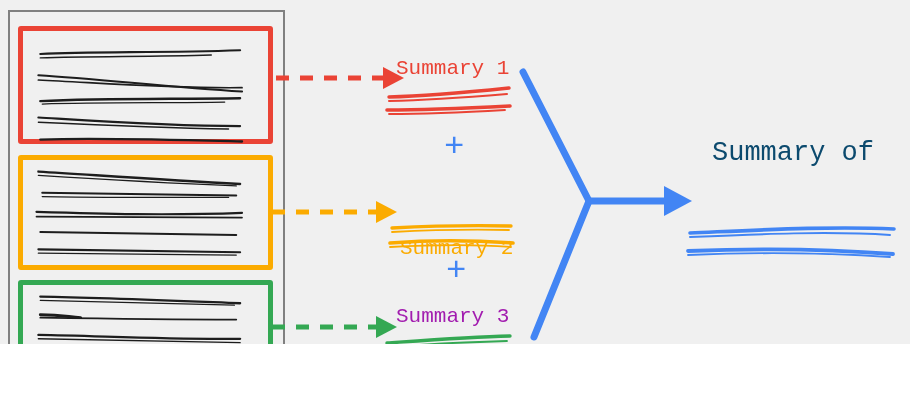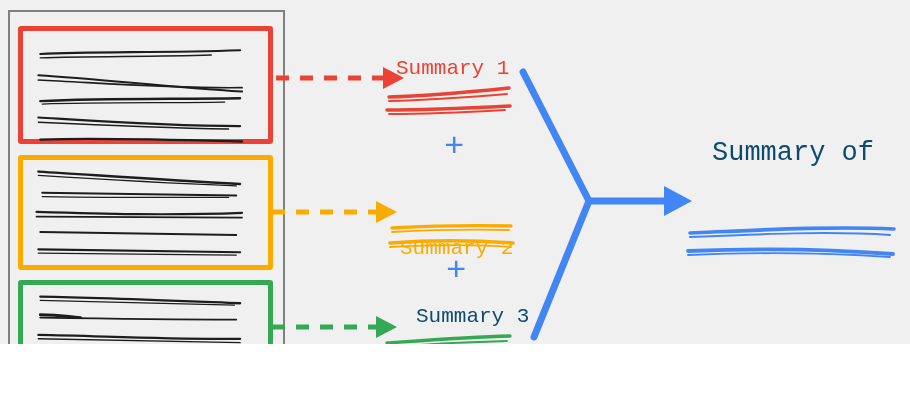--- a/index.html
+++ b/index.html
@@ -39,21 +39,21 @@
 
   .label {
     position: absolute;
     font-size: 21px;
     font-weight: 400;
     white-space: nowrap;
     letter-spacing: 0px;
   }
   .label.s1 { left: 396px; top: 57px;  color: #ea4335; }
   .label.s2 { left: 400px; top: 191px; color: #fbab00; margin-top: 46px; }
-  .label.s3 { left: 416px; top: 305px; color: #0c4a6e; }
+  .label.s3 { left: 396px; top: 305px; color: #a21caf; }
 
   .final-label {
     position: absolute;
     left: 688px;
     top: 136px;
     width: 210px;
     text-align: center;
     color: #0c4a6e;
     font-size: 27px;
     line-height: 34px;

